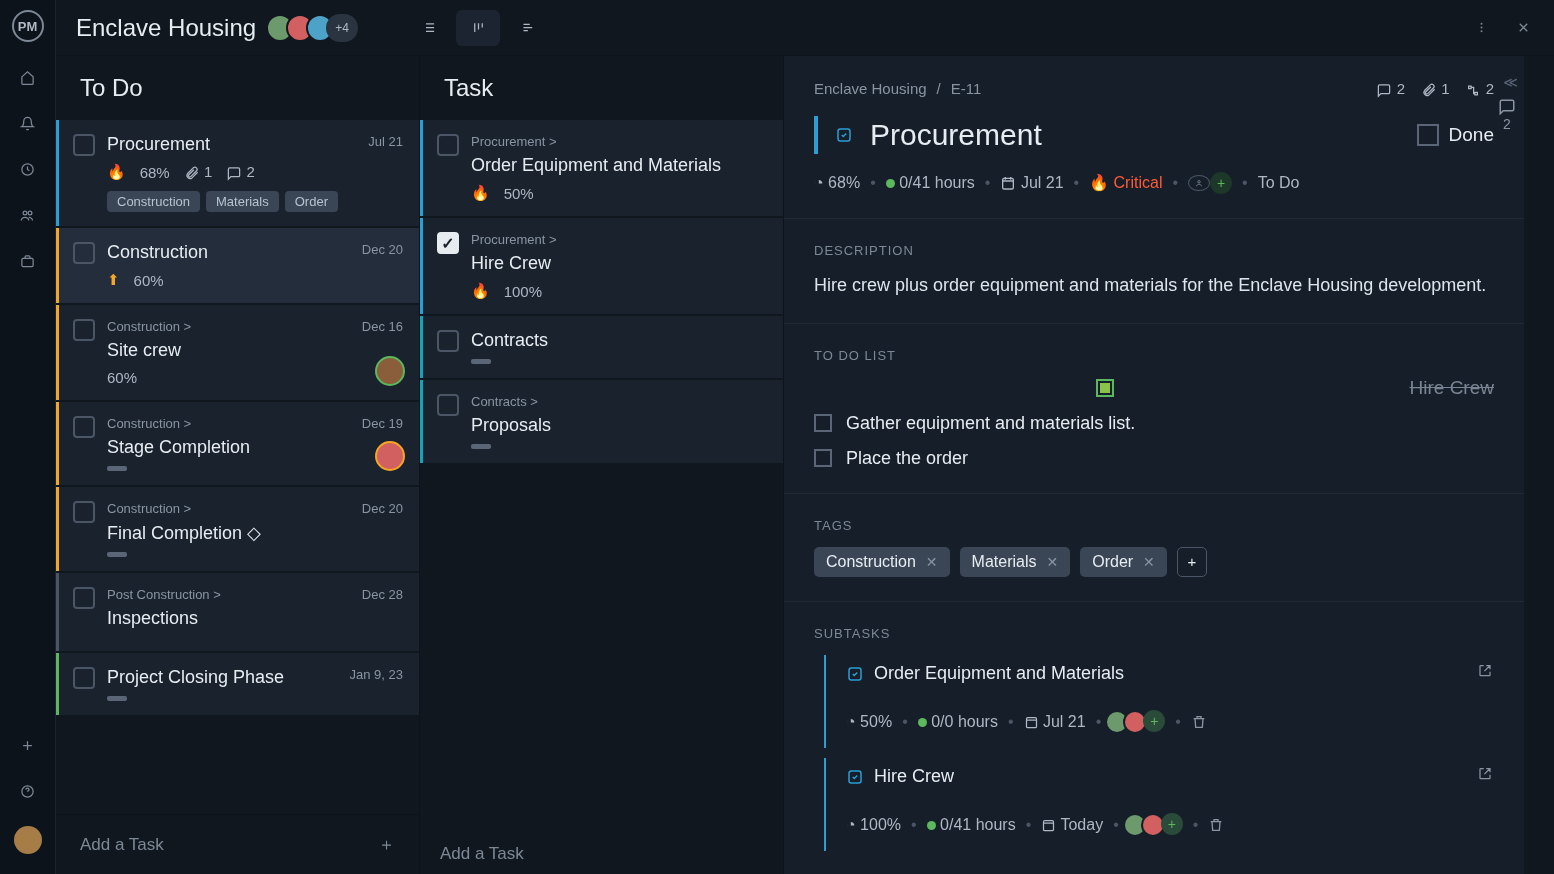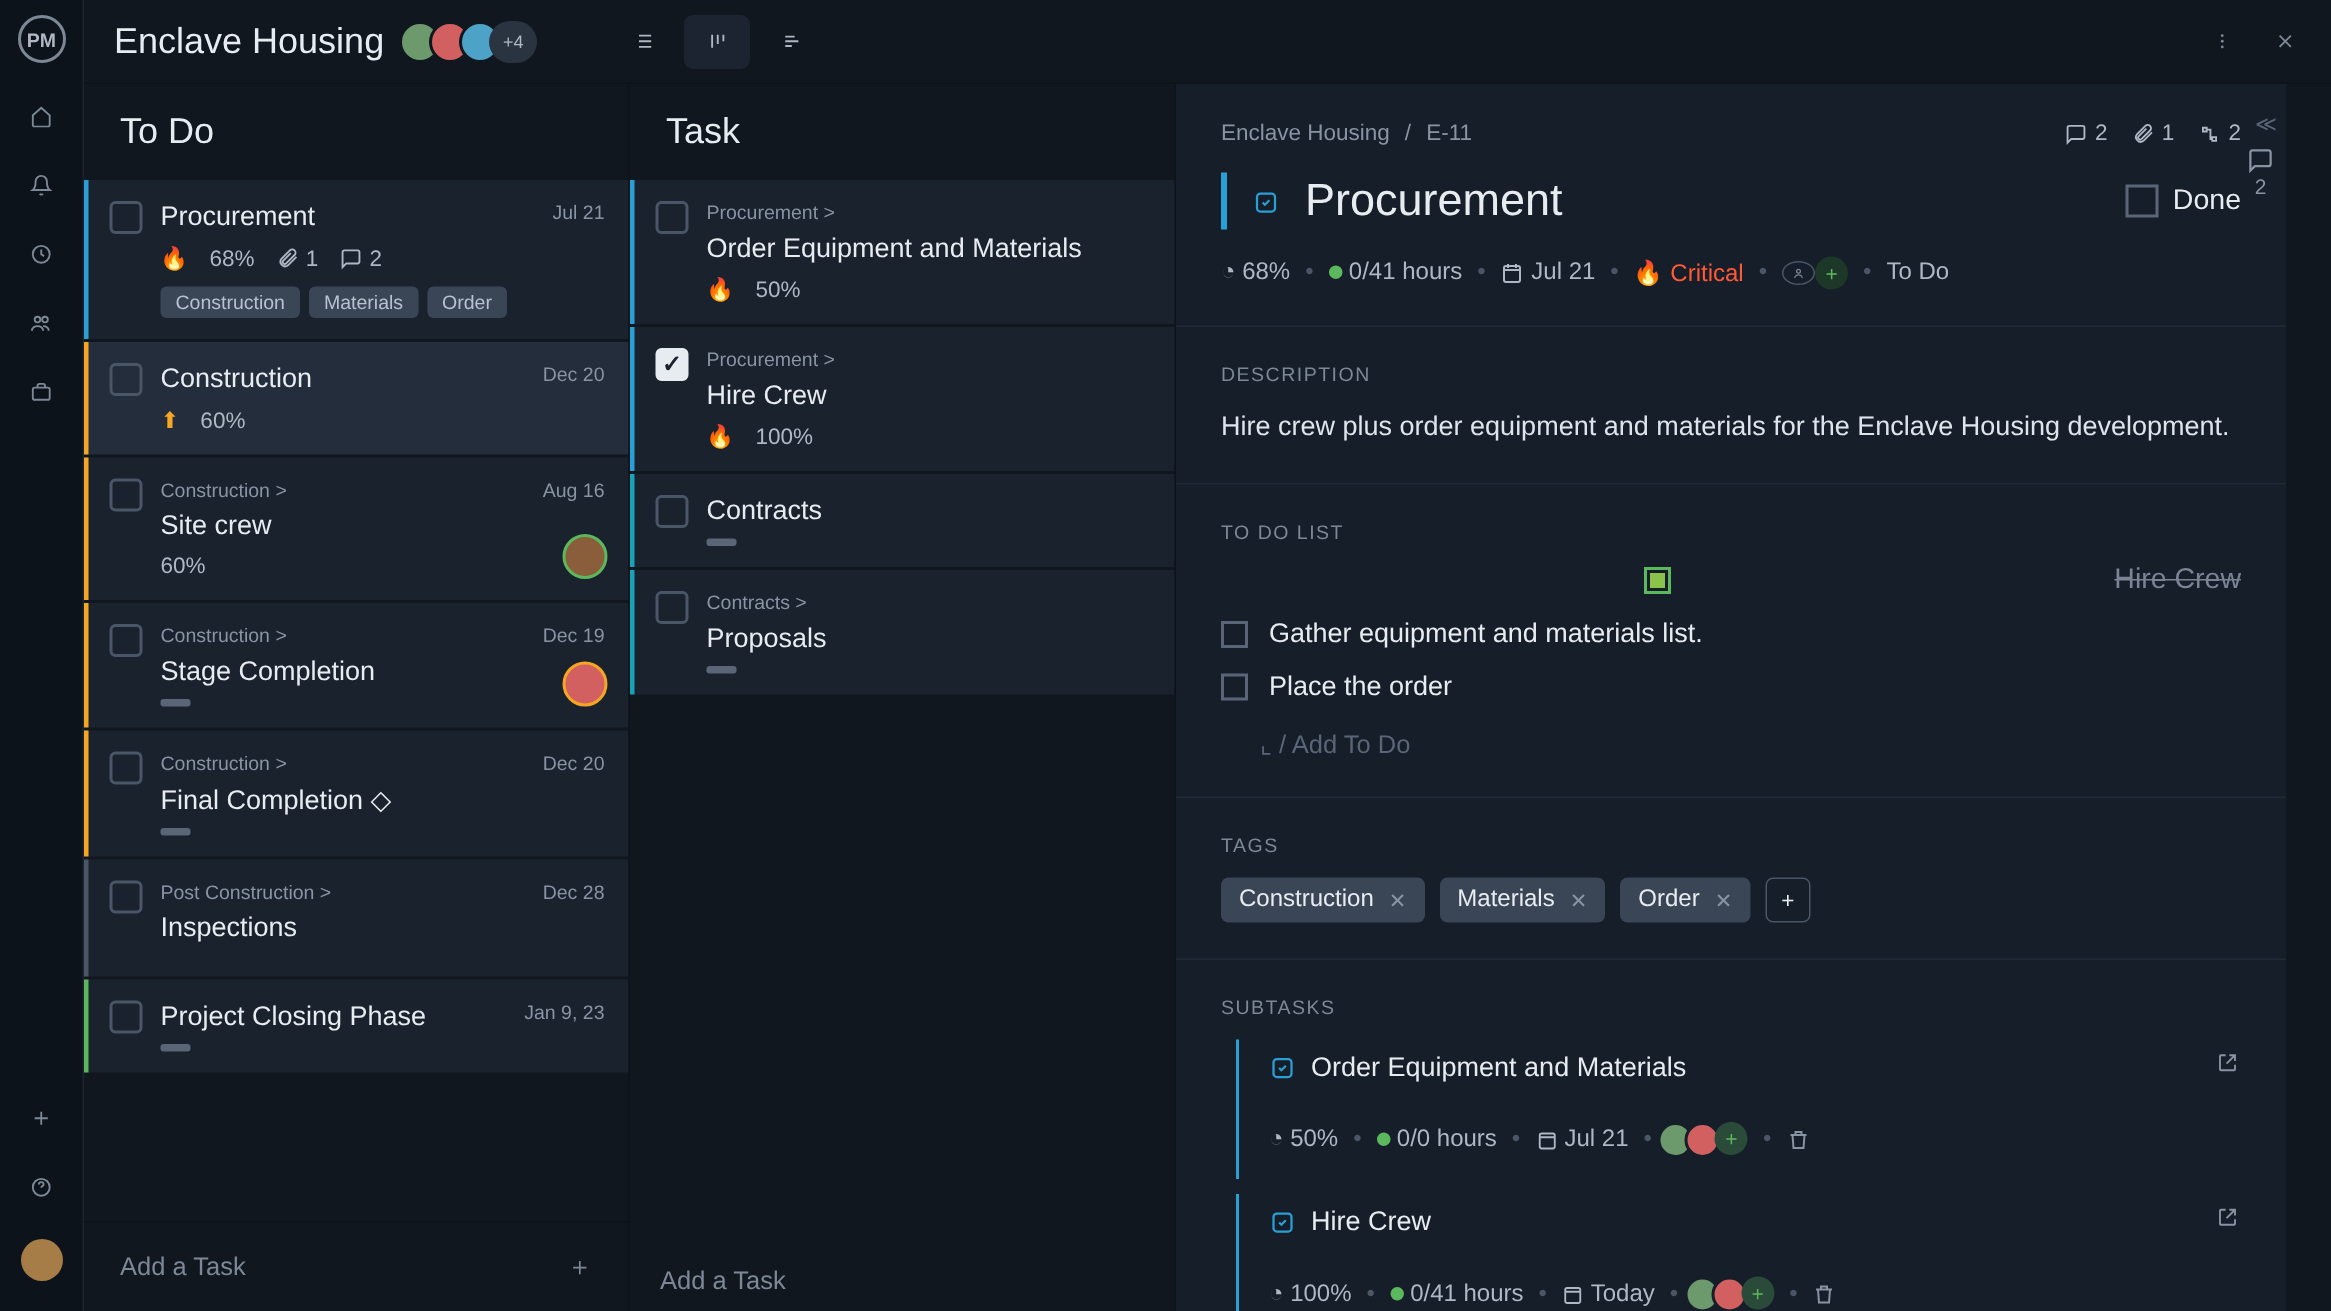--- a/index.html
+++ b/index.html
@@ -216,21 +216,21 @@
         <div class="card-title">Construction</div>
         <div class="card-meta">
                     <span class="arrow-up">⬆</span> 
                     <span>60%</span>   
                   </div>
 
       </div>
     </div>
             </div>
             <div class="card c-orange ">
-    <div class="card-date">Aug 16</div>
+    <div class="card-date">Dec 16</div>
     <div class="card-top">
                 <div class="chk"></div>
       <div class="card-body">
                   <div class="card-parent">Construction &gt;</div>
         <div class="card-title">Site crew</div>
         <div class="card-meta"> 
                     <span>60%</span>   
                   </div>
 
       </div>
@@ -437,21 +437,20 @@
     <span class="todo-text done">Hire Crew</span>
   </div>
               <div class="todo-item">
     <div class="todo-chk "></div>
     <span class="todo-text ">Gather equipment and materials list.</span>
   </div>
               <div class="todo-item">
     <div class="todo-chk "></div>
     <span class="todo-text ">Place the order</span>
   </div>
-              <div class="add-todo">⌞ / Add To Do</div>
             </div>
         </div>
 
         <div class="section">
           <div class="sec-label">TAGS</div>
           <div class="tag-row" id="tags">
               <div class="tag-chip">
                 <span>Construction</span>
                 <span class="tag-x">✕</span>
               </div>

